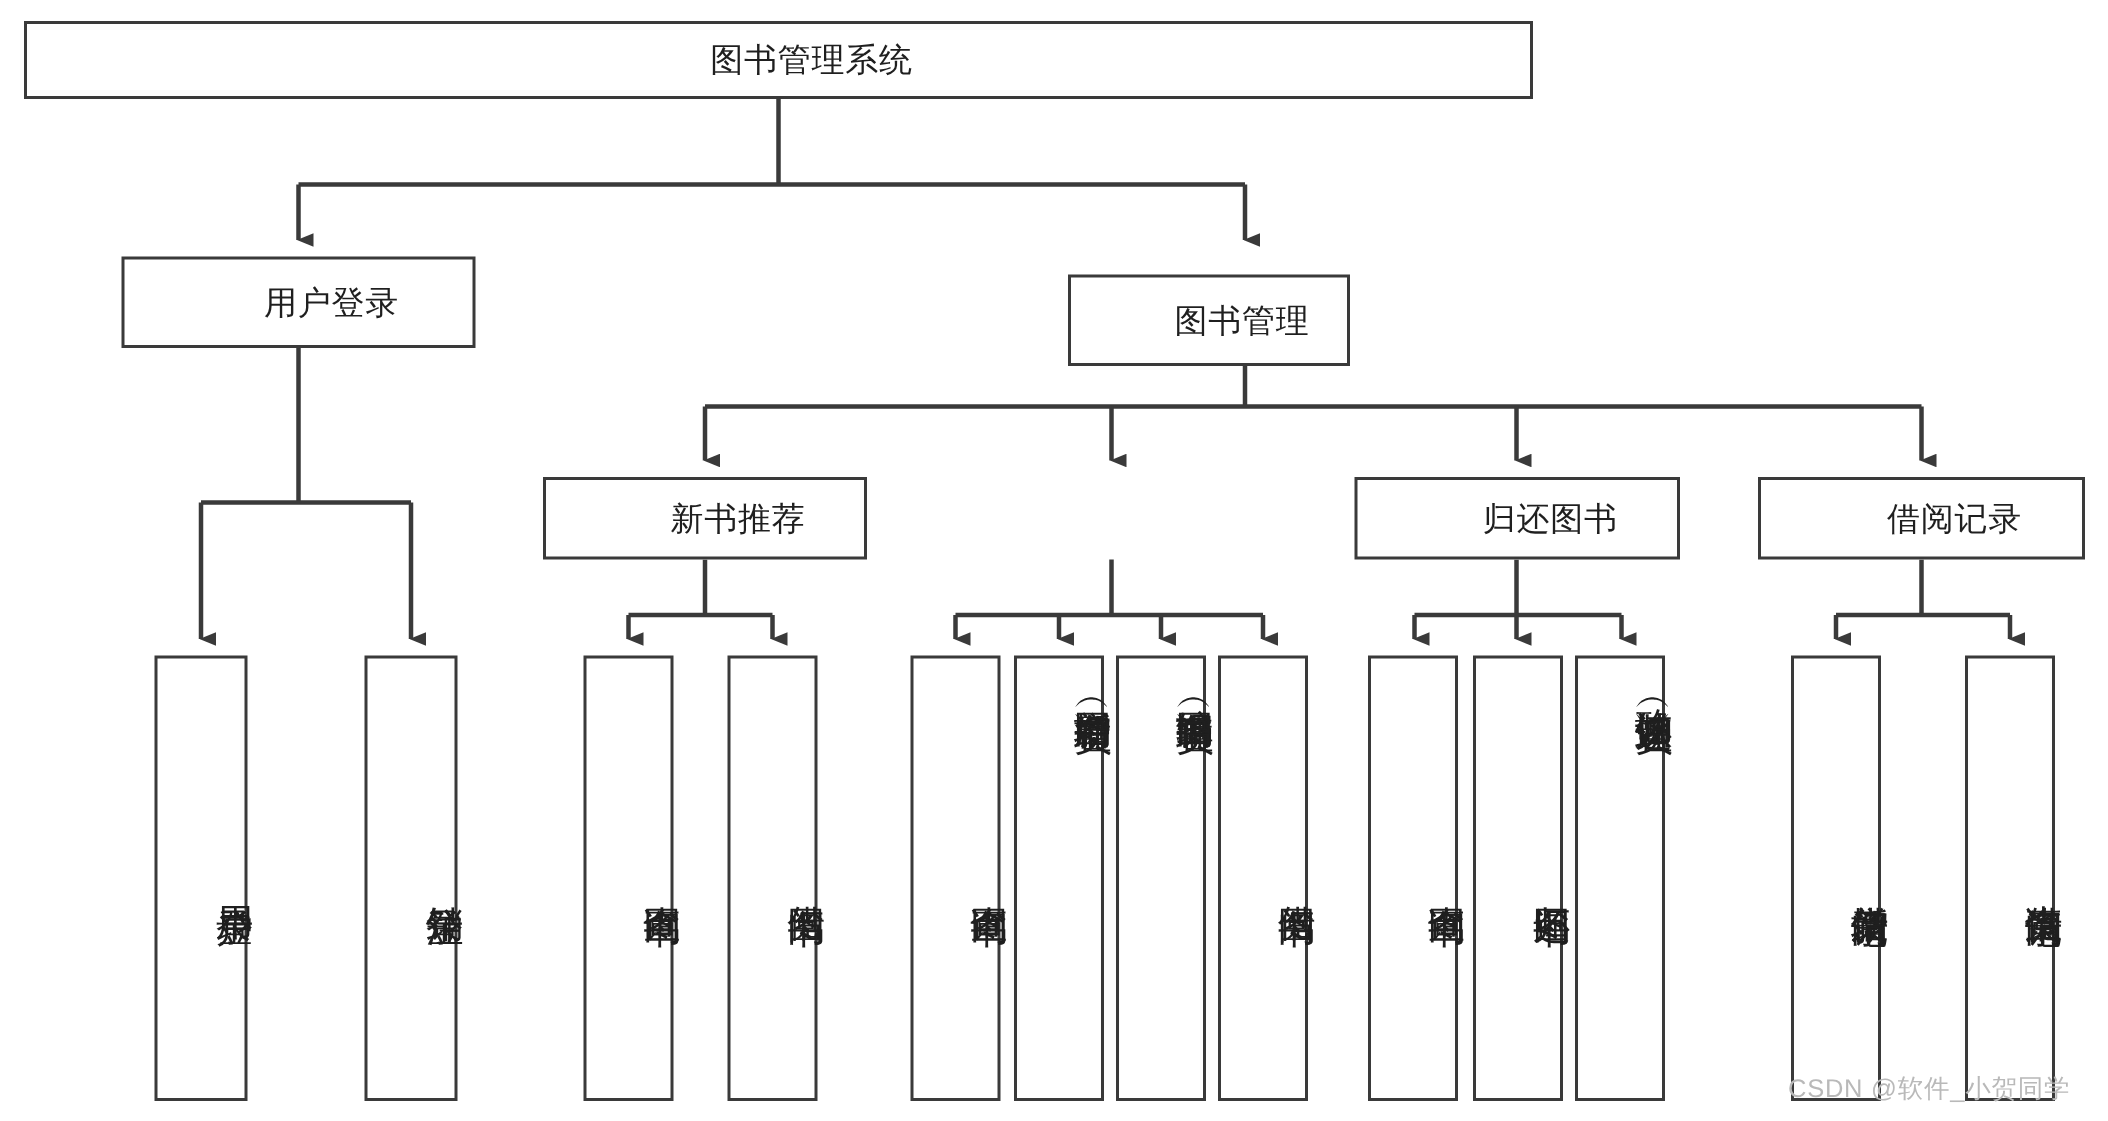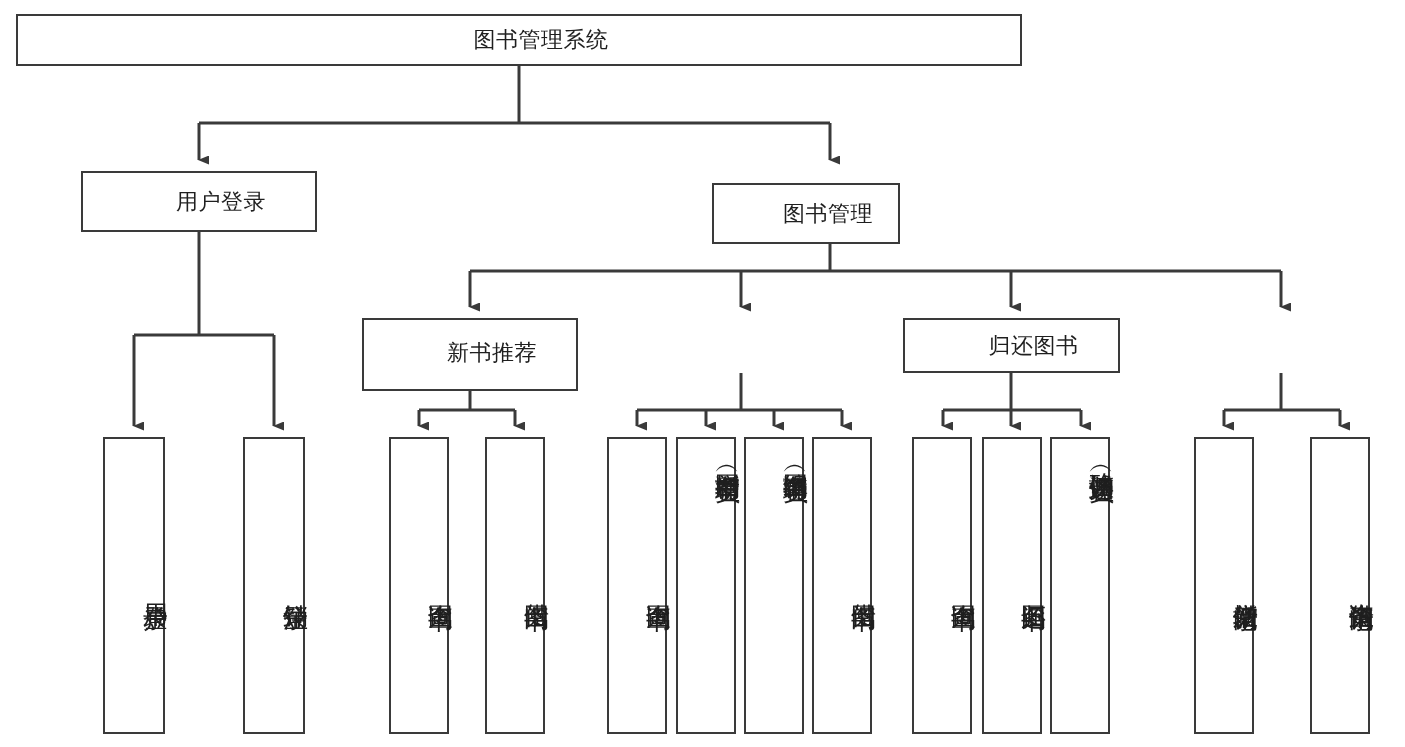--- a/index.html
+++ b/index.html
@@ -139,26 +139,29 @@
     <span class="node-label">图书管理系统</span>
   </div>
 
   <div class="node horizontal" style="left:81px; top:171px; width:236px; height:61px;">
     <span class="node-label">用户登录</span>
   </div>
   <div class="node horizontal" style="left:712px; top:183px; width:188px; height:61px;">
     <span class="node-label">图书管理</span>
   </div>
 
-  <div class="node horizontal" style="left:362px; top:318px; width:216px; height:73px;font-family:Liberation Mono, monospace;">
+  <div class="node horizontal" style="left:362px; top:318px; width:216px; height:55px;">
     <span class="node-label">新书推荐</span>
   </div>
   <div class="node horizontal" style="left:903px; top:318px; width:217px; height:55px;">
     <span class="node-label">归还图书</span>
   </div>
+  <div class="node horizontal" style="left:1172px; top:318px; width:218px; height:55px;">
+    <span class="node-label">借阅记录</span>
+  </div>
 
   <div class="node vertical center-text" style="left:103px; top:437px; width:62px; height:297px;">
     <span class="node-label">用户登录</span>
   </div>
   <div class="node vertical center-text" style="left:243px; top:437px; width:62px; height:297px;">
     <span class="node-label">注销登录</span>
   </div>
 
   <div class="node vertical center-text" style="left:389px; top:437px; width:60px; height:297px;">
     <span class="node-label">查询图书</span>
@@ -190,14 +193,15 @@
     <span class="node-label">确认归还（管理员）</span>
   </div>
 
   <div class="node vertical center-text" style="left:1194px; top:437px; width:60px; height:297px;">
     <span class="node-label">新增借阅记录</span>
   </div>
   <div class="node vertical center-text" style="left:1310px; top:437px; width:60px; height:297px;">
     <span class="node-label">查询借阅记录</span>
   </div>
 
+  <div class="watermark">CSDN @软件_小贺同学</div>
 
 </div>
 
 </body></html>

